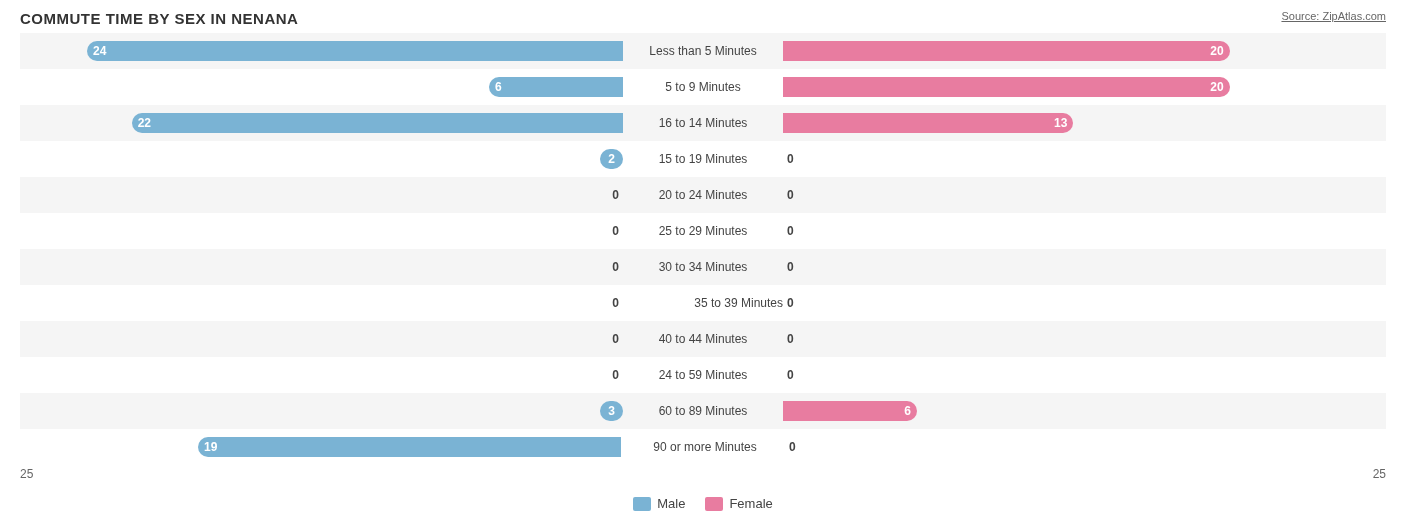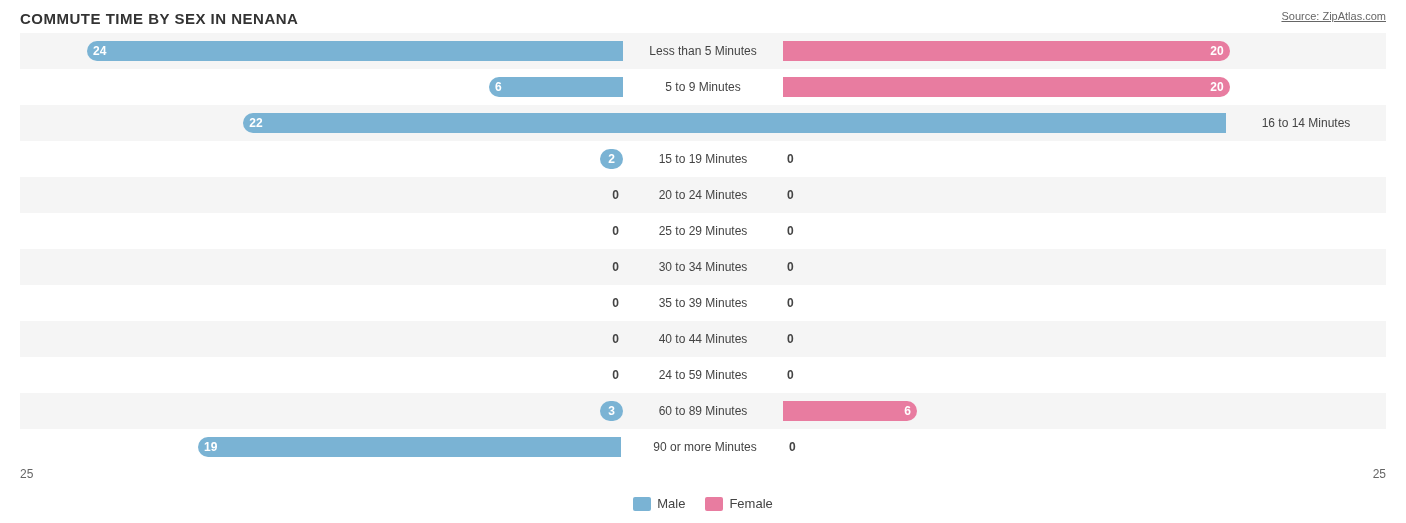--- a/index.html
+++ b/index.html
@@ -132,20 +132,27 @@
         <div class="row">
     <div style="display:flex; width:100%; height:100%; align-items:center;">
       <div style="flex:1; display:flex; justify-content:flex-end; align-items:center; height:100%; padding-right:0;">
         <div style="display:flex; align-items:center; justify-content:flex-end; width:100%;">
           <div style="width:81.48148148148148%; height:20px; background:#7ab3d4; border-radius:10px 0 0 10px; display:flex; align-items:center; justify-content:flex-start;">
                 <span style="font-size:12px;font-weight:bold;color:#fff;padding:0 6px;">22</span>
               </div>
         </div>
       </div>
       <div style="width:160px; flex-shrink:0; text-align:center; font-size:12px; color:#444; z-index:2;">16 to 14 Minutes</div>
+      <div style="flex:1; display:flex; justify-content:flex-start; align-items:center; height:100%;">
+        <div style="display:flex; align-items:center; justify-content:flex-start; width:100%;">
+          <div style="width:48.148148148148145%; height:20px; background:#e87ca0; border-radius:0 10px 10px 0; display:flex; align-items:center; justify-content:flex-end;">
+                <span style="font-size:12px;font-weight:bold;color:#fff;padding:0 6px;">13</span>
+              </div>
+        </div>
+      </div>
     </div>
   </div>
         <div class="row">
     <div style="display:flex; width:100%; height:100%; align-items:center;">
       <div style="flex:1; display:flex; justify-content:flex-end; align-items:center; height:100%; padding-right:0;">
         <div style="display:flex; align-items:center; justify-content:flex-end; width:100%;">
           <span style="background:#7ab3d4;color:#fff;border-radius:12px;font-size:12px;font-weight:bold;padding:2px 8px;height:20px;display:flex;align-items:center;">2</span>
         </div>
       </div>
       <div style="width:160px; flex-shrink:0; text-align:center; font-size:12px; color:#444; z-index:2;">15 to 19 Minutes</div>
@@ -201,21 +208,21 @@
       </div>
     </div>
   </div>
         <div class="row">
     <div style="display:flex; width:100%; height:100%; align-items:center;">
       <div style="flex:1; display:flex; justify-content:flex-end; align-items:center; height:100%; padding-right:0;">
         <div style="display:flex; align-items:center; justify-content:flex-end; width:100%;">
           <span style="font-size:12px;font-weight:bold;color:#444;margin-right:4px;">0</span>
         </div>
       </div>
-      <div style="width:160px; flex-shrink:0; text-align:center; font-size:12px; color:#444; z-index:2;">35 to 39 Minutes</div>
+      <div style="width:160px; flex-shrink:0; text-align:right; font-size:12px; color:#444; z-index:2;">35 to 39 Minutes</div>
       <div style="flex:1; display:flex; justify-content:flex-start; align-items:center; height:100%;">
         <div style="display:flex; align-items:center; justify-content:flex-start; width:100%;">
           <span style="font-size:12px;font-weight:bold;color:#444;margin-left:4px;">0</span>
         </div>
       </div>
     </div>
   </div>
         <div class="row">
     <div style="display:flex; width:100%; height:100%; align-items:center;">
       <div style="flex:1; display:flex; justify-content:flex-end; align-items:center; height:100%; padding-right:0;">

